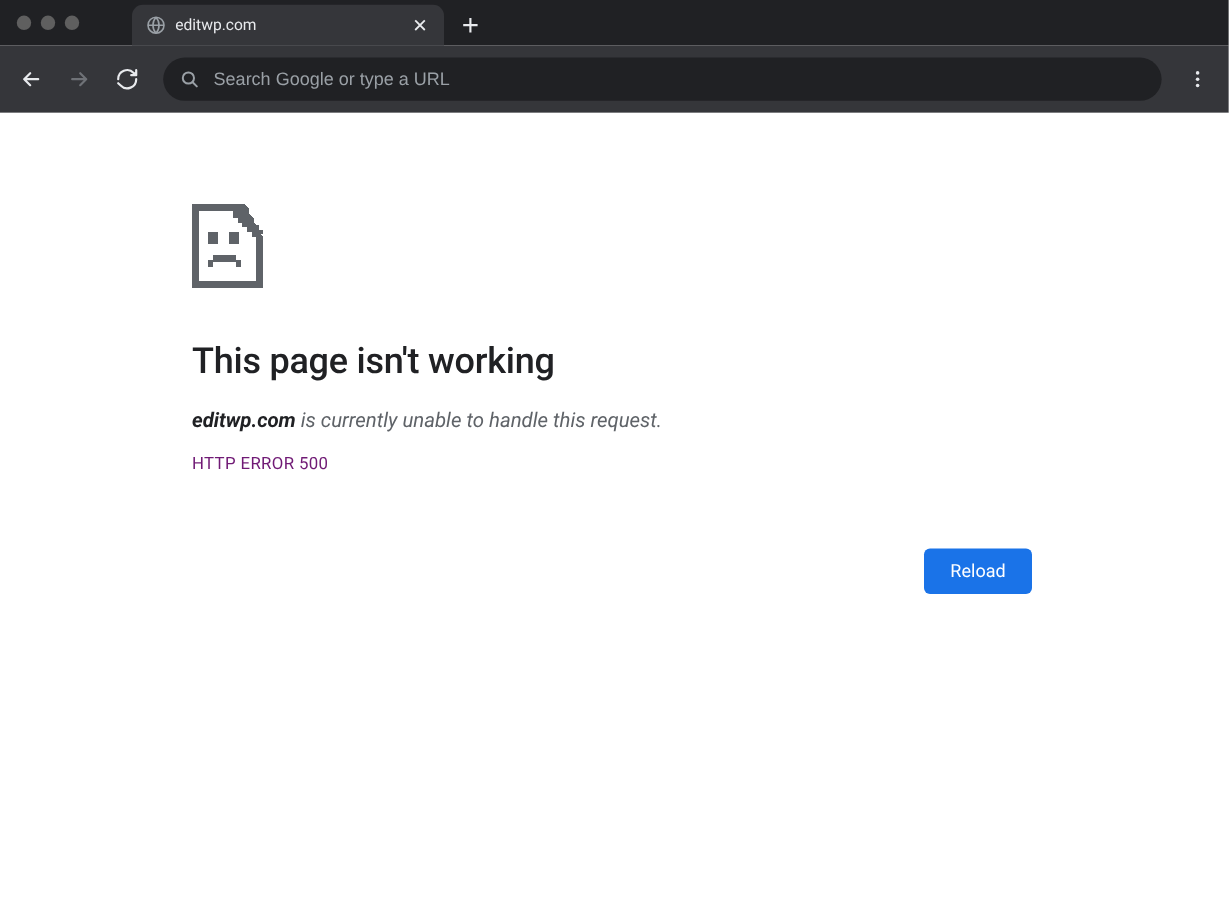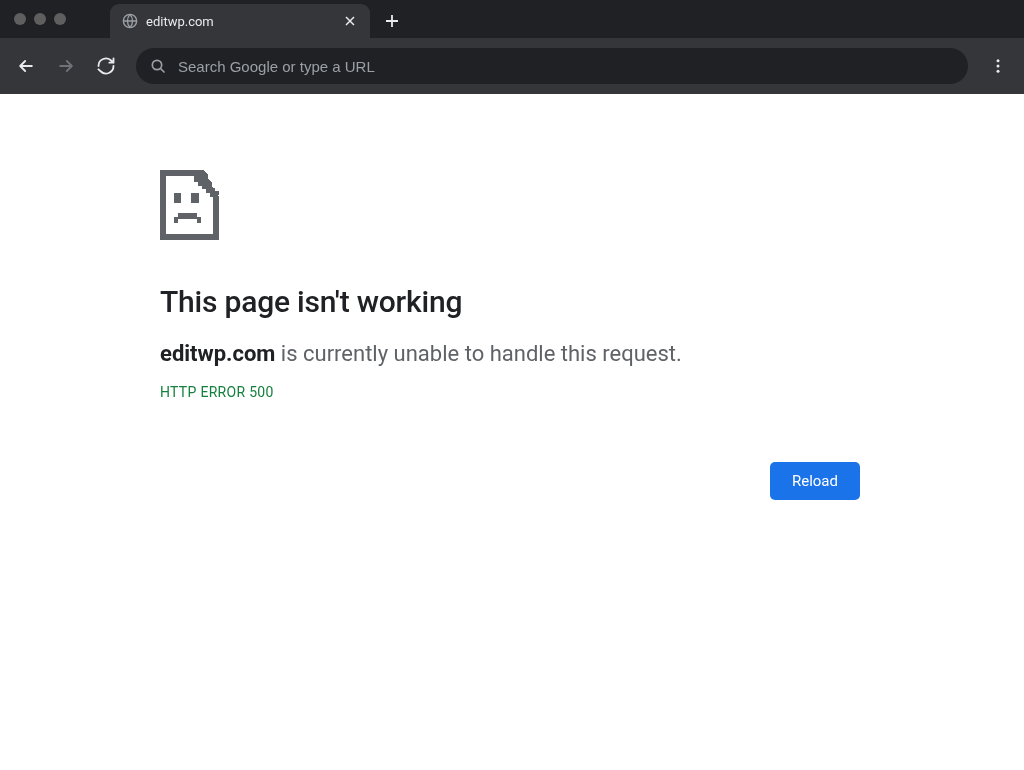--- a/index.html
+++ b/index.html
@@ -143,31 +143,32 @@
       margin-bottom: 40px;
     }
     .error-title {
       font-size: 30px;
       font-weight: 500;
       color: #202124;
       margin-bottom: 22px;
       letter-spacing: -0.2px;
     }
     .error-message {
-      font-size: 22px;
+      font-size: 17px;
       color: #5f6368;
       margin-bottom: 18px;
+      font-style: italic;
     }
     .error-message strong {
       font-weight: 700;
       color: #202124;
     }
     .error-code {
       font-size: 14px;
-      color: #15803d;
+      color: #701a75;
       letter-spacing: 0.3px;
     }
     .reload-row {
       display: flex;
       justify-content: flex-end;
       margin-top: 62px;
     }
     .reload-btn {
       background: #1a73e8;
       color: #fff;

